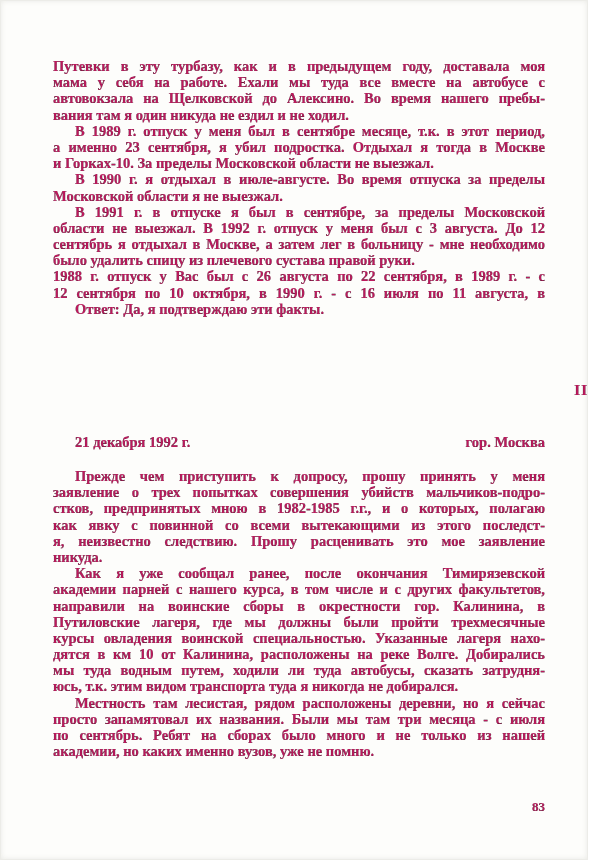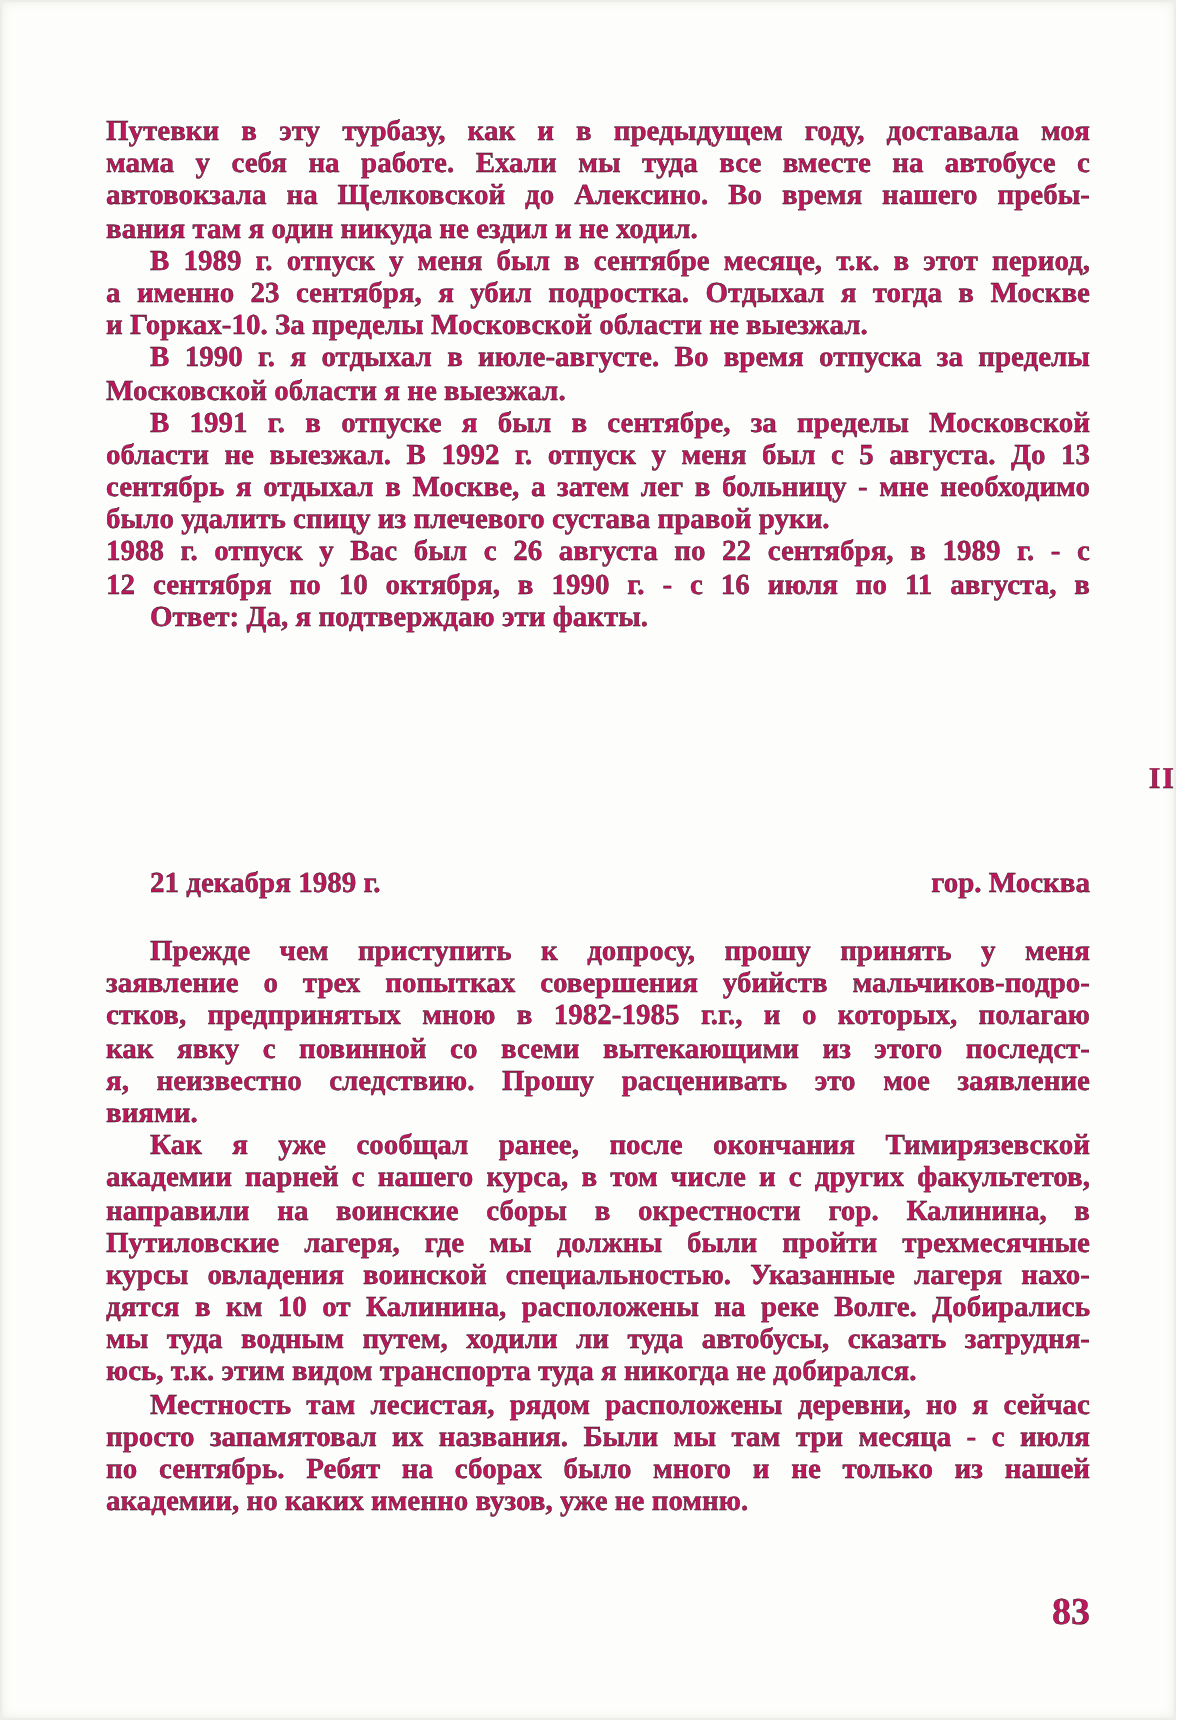--- a/index.html
+++ b/index.html
@@ -20,61 +20,61 @@
     font-size:15px;line-height:16px;letter-spacing:1px;
   }
   .dateline{
     position:absolute;left:53px;width:492px;top:434px;
     display:flex;justify-content:space-between;
     font-size:14.5px;line-height:16.2px;
   }
   .dateline .date{padding-left:22px;}
   .pageno{
     position:absolute;left:53px;width:492px;top:798px;
-    text-align:right;font-size:19px;line-height:18px;
+    text-align:right;font-size:13px;line-height:18px;
   }
 </style>
 </head>
 <body>
 
 <div class="sheet">
 
   <div class="col" style="top:58px">
     <div class="ln j">Путевки в эту турбазу, как и в предыдущем году, доставала моя</div>
     <div class="ln j">мама у себя на работе. Ехали мы туда все вместе на автобусе с</div>
     <div class="ln j">автовокзала на Щелковской до Алексино. Во время нашего пребы-</div>
     <div class="ln">вания там я один никуда не ездил и не ходил.</div>
     <div class="ln j i">В 1989 г. отпуск у меня был в сентябре месяце, т.к. в этот период,</div>
     <div class="ln j">а именно 23 сентября, я убил подростка. Отдыхал я тогда в Москве</div>
     <div class="ln">и Горках-10. За пределы Московской области не выезжал.</div>
     <div class="ln j i">В 1990 г. я отдыхал в июле-августе. Во время отпуска за пределы</div>
     <div class="ln">Московской области я не выезжал.</div>
     <div class="ln j i">В 1991 г. в отпуске я был в сентябре, за пределы Московской</div>
-    <div class="ln j">области не выезжал. В 1992 г. отпуск у меня был с 5 августа. До 13</div>
+    <div class="ln j">области не выезжал. В 1992 г. отпуск у меня был с 3 августа. До 12</div>
     <div class="ln j">сентябрь я отдыхал в Москве, а затем лег в больницу - мне необходимо</div>
     <div class="ln">было удалить спицу из плечевого сустава правой руки.</div>
     <div class="ln j">1988 г. отпуск у Вас был с 26 августа по 22 сентября, в 1989 г. - с</div>
     <div class="ln j">12 сентября по 10 октября, в 1990 г. - с 16 июля по 11 августа, в</div>
     <div class="ln i">Ответ: Да, я подтверждаю эти факты.</div>
   </div>
 
   <div class="heading">II</div>
 
   <div class="dateline">
-    <span class="date">21 декабря 1989 г.</span>
+    <span class="date">21 декабря 1992 г.</span>
     <span class="place">гор. Москва</span>
   </div>
 
   <div class="col" style="top:468px">
     <div class="ln j i">Прежде чем приступить к допросу, прошу принять у меня</div>
     <div class="ln j">заявление о трех попытках совершения убийств мальчиков-подро-</div>
     <div class="ln j">стков, предпринятых мною в 1982-1985 г.г., и о которых, полагаю</div>
     <div class="ln j">как явку с повинной со всеми вытекающими из этого последст-</div>
     <div class="ln j">я, неизвестно следствию. Прошу расценивать это мое заявление</div>
-    <div class="ln">виями.</div>
+    <div class="ln">никуда.</div>
     <div class="ln j i">Как я уже сообщал ранее, после окончания Тимирязевской</div>
     <div class="ln j">академии парней с нашего курса, в том числе и с других факультетов,</div>
     <div class="ln j">направили на воинские сборы в окрестности гор. Калинина, в</div>
     <div class="ln j">Путиловские лагеря, где мы должны были пройти трехмесячные</div>
     <div class="ln j">курсы овладения воинской специальностью. Указанные лагеря нахо-</div>
     <div class="ln j">дятся в км 10 от Калинина, расположены на реке Волге. Добирались</div>
     <div class="ln j">мы туда водным путем, ходили ли туда автобусы, сказать затрудня-</div>
     <div class="ln">юсь, т.к. этим видом транспорта туда я никогда не добирался.</div>
     <div class="ln j i">Местность там лесистая, рядом расположены деревни, но я сейчас</div>
     <div class="ln j">просто запамятовал их названия. Были мы там три месяца - с июля</div>

